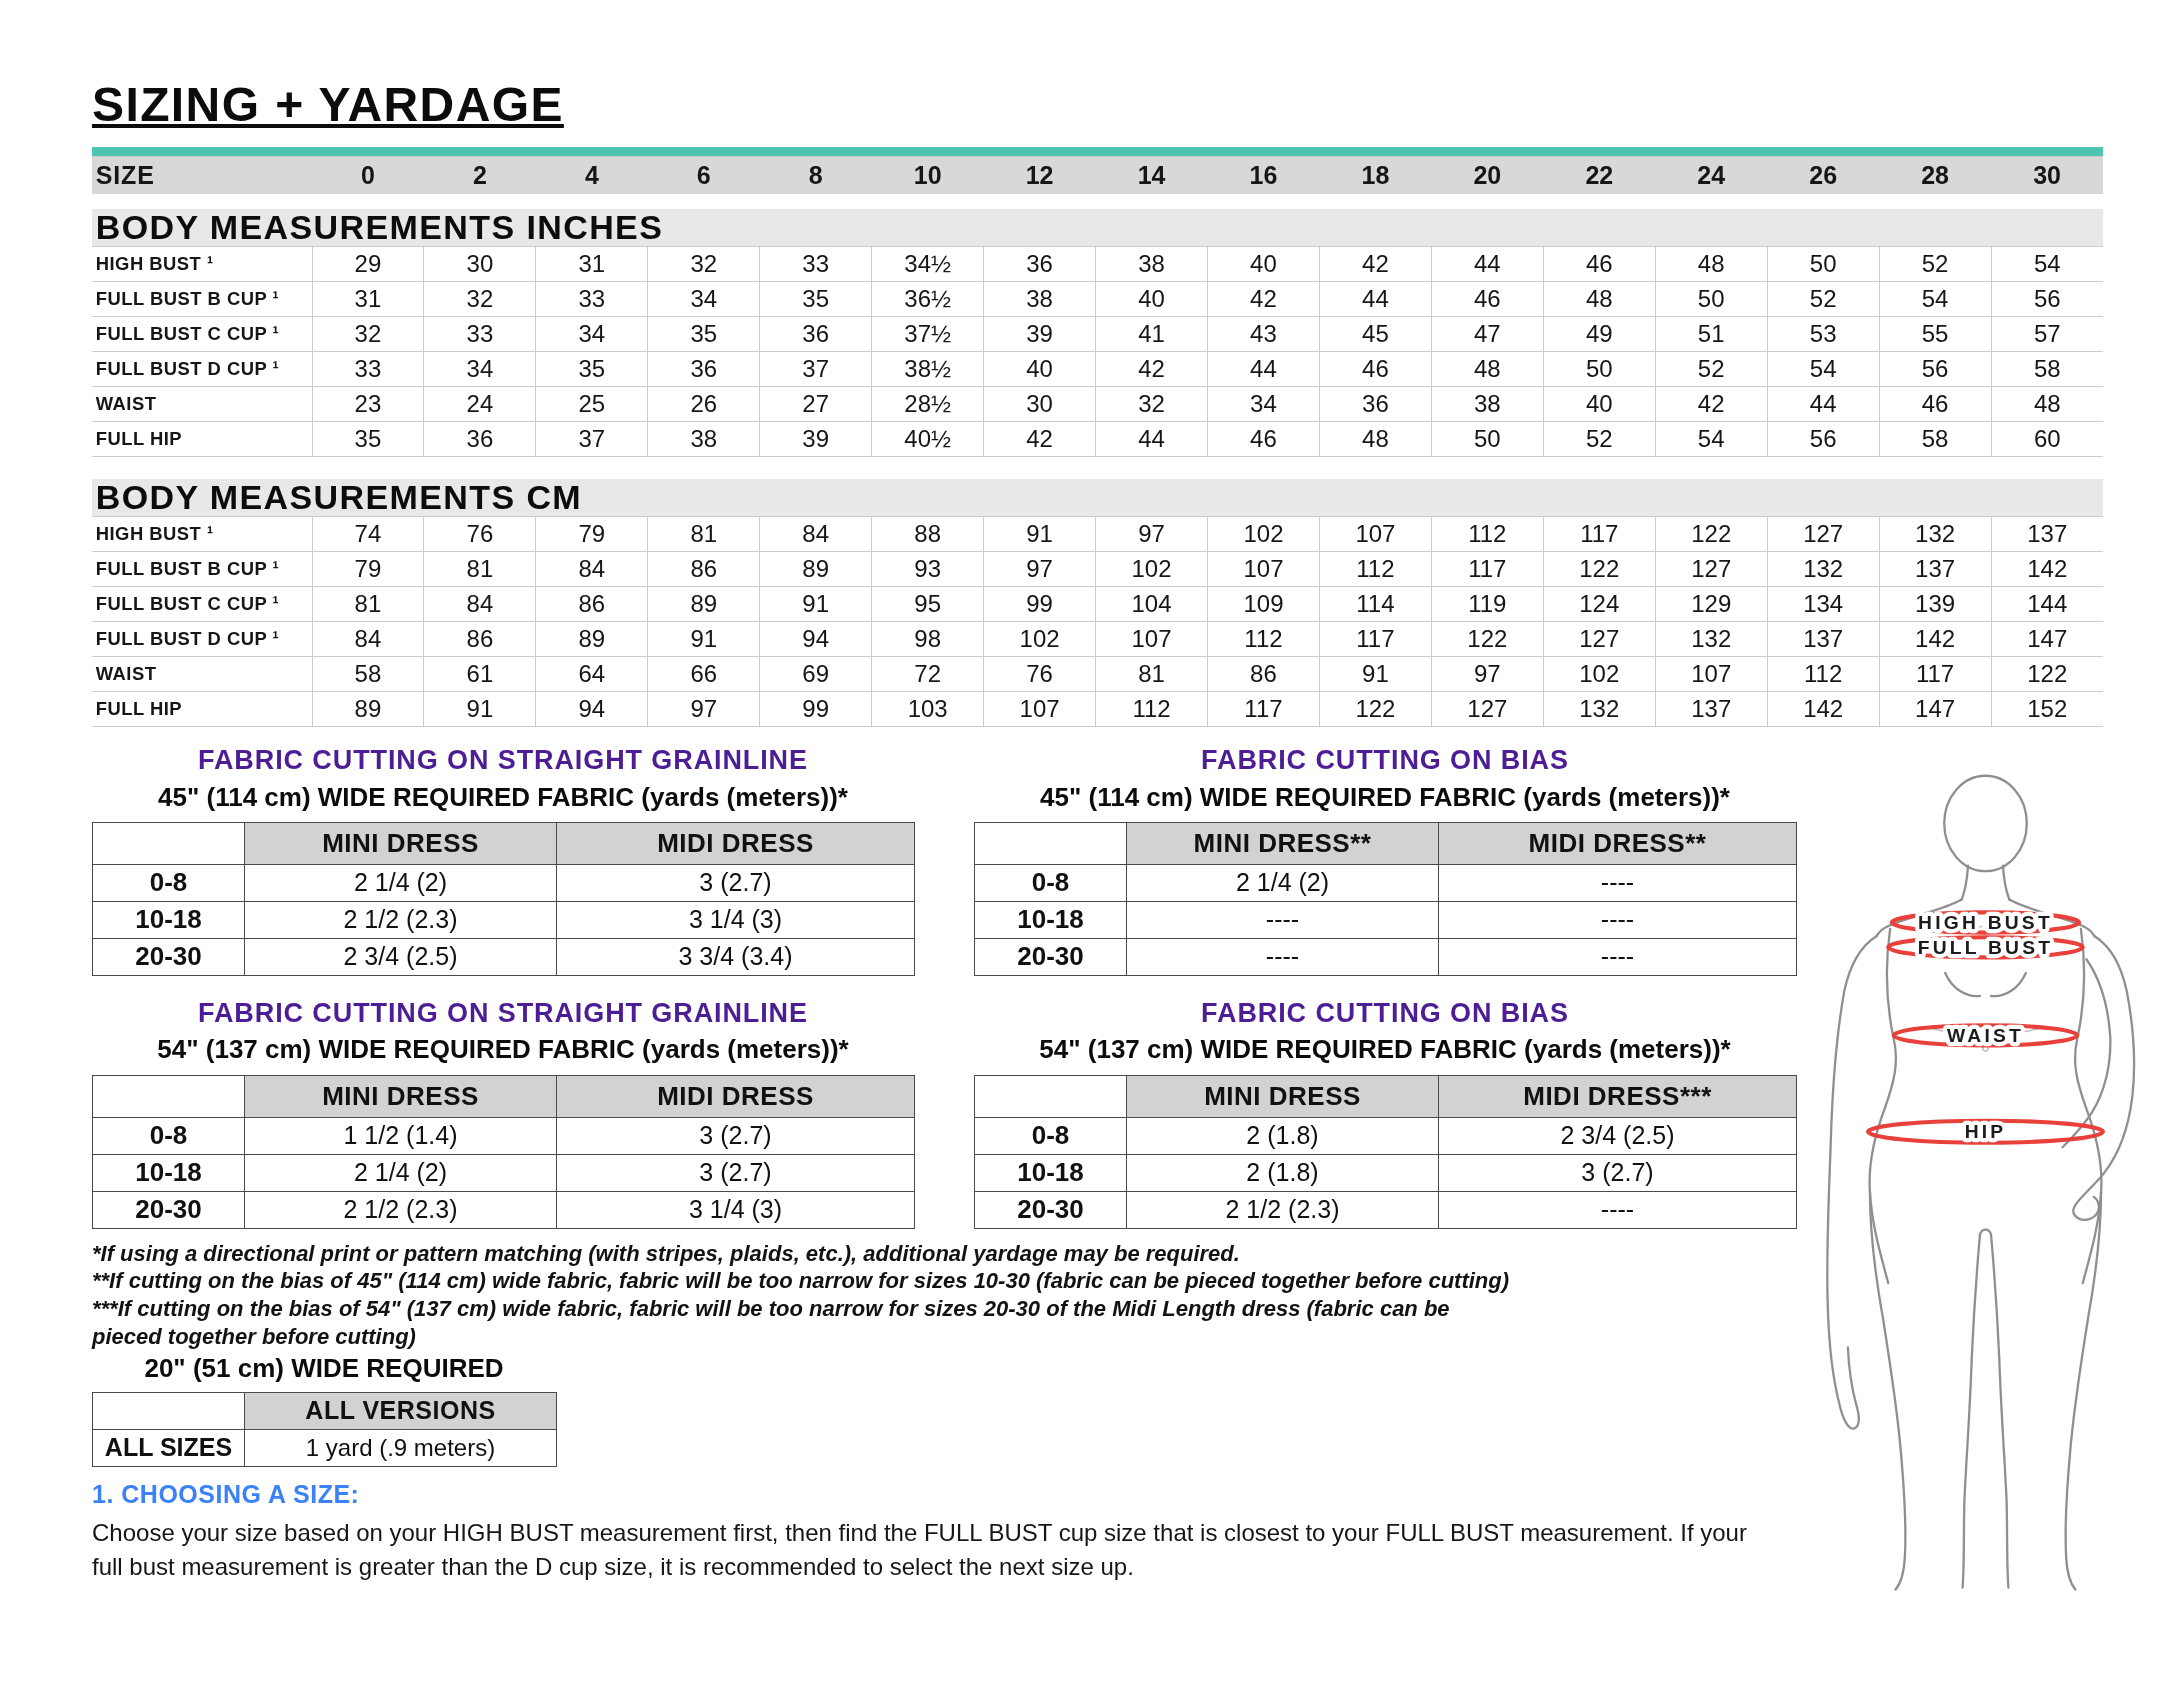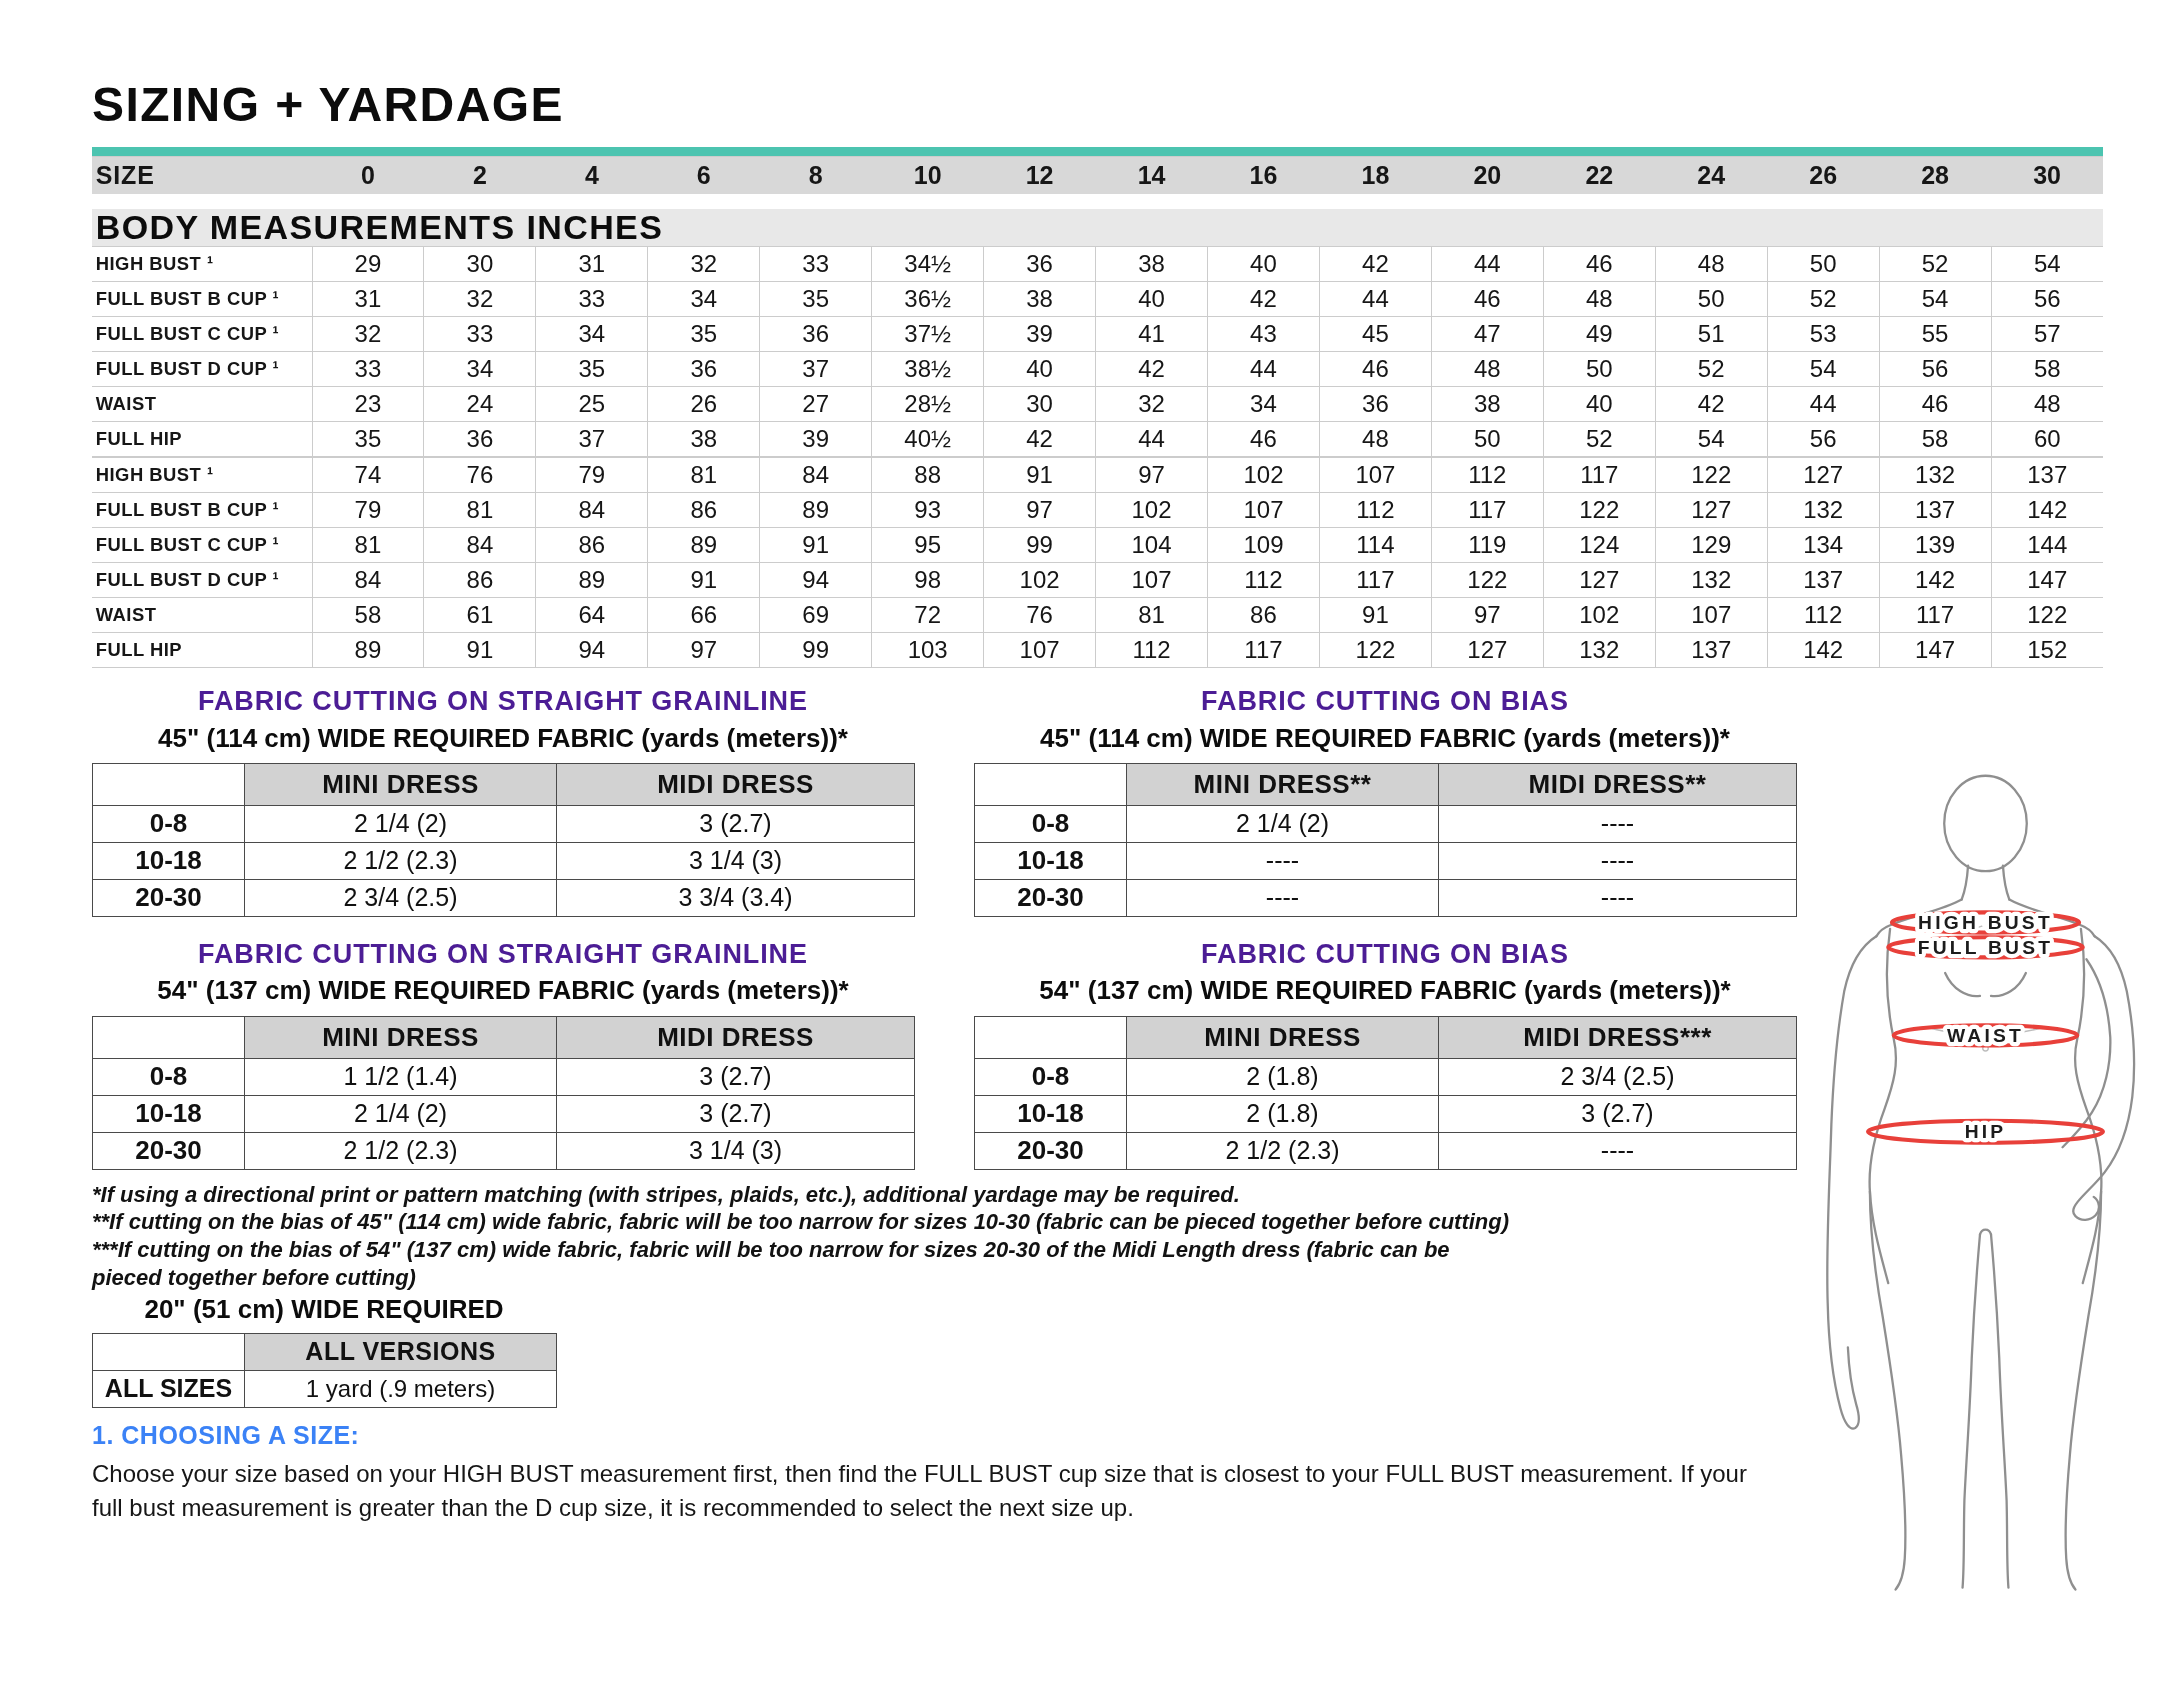--- a/index.html
+++ b/index.html
@@ -9,21 +9,21 @@
     --size-row-bg:#d8d8d8;
     --section-bar-bg:#e8e8e8;
     --table-header-bg:#d2d2d2;
   }
   *{box-sizing:border-box;margin:0;padding:0;}
   html,body{background:#fff;}
   body{font-family:"Liberation Sans", sans-serif;color:#111;}
   .page{position:relative;width:2180px;height:1684px;background:#ffffff;overflow:hidden;}
   .wrapper{position:absolute;left:92px;top:81px;width:2011px;}
 
-  h1.title{font-size:48px;font-weight:800;letter-spacing:1.4px;line-height:1;color:#0c0c0c;}
+  h1.title{font-size:48px;font-weight:800;letter-spacing:1.4px;line-height:1;color:#0c0c0c;text-decoration:underline;}
   .teal-bar{margin-top:18.4px;width:2011px;height:8.3px;background:var(--accent-bar);}
 
   table.measure{border-collapse:collapse;width:2011px;table-layout:fixed;padding-left:36px;}
   table.measure td{height:35px;text-align:center;font-size:24px;color:#161616;
       border-bottom:0.9px solid #cccccc;border-left:0.9px solid #cccccc;overflow:hidden;white-space:nowrap;}
   table.measure tr:first-child td{border-top:0.9px solid #cccccc;}
   table.measure td.rl{text-align:left;font-weight:bold;font-size:18.4px;letter-spacing:0.5px;
       border-left:none;padding-left:3.7px;}
   table.size-row{margin-top:0;}
   table.size-row td{background:var(--size-row-bg);border:none;height:38px;font-weight:bold;font-size:25px;}
@@ -253,20 +253,21 @@
             <td>50</td>
             <td>52</td>
             <td>54</td>
             <td>56</td>
             <td>58</td>
             <td>60</td>
           </tr>
         </tbody>
       </table>
 
+    <div class="section-bar cm">BODY MEASUREMENTS CM</div>
     <table class="measure" id="tbl-cm">
         <colgroup>
           <col style="width: 220px;">
           <col>
           <col>
           <col>
           <col>
           <col>
           <col>
           <col>

